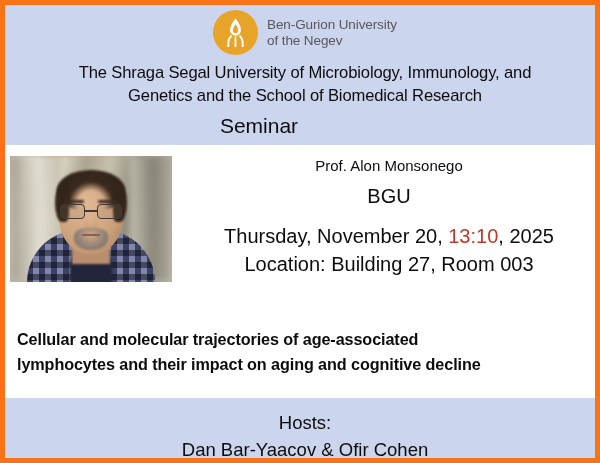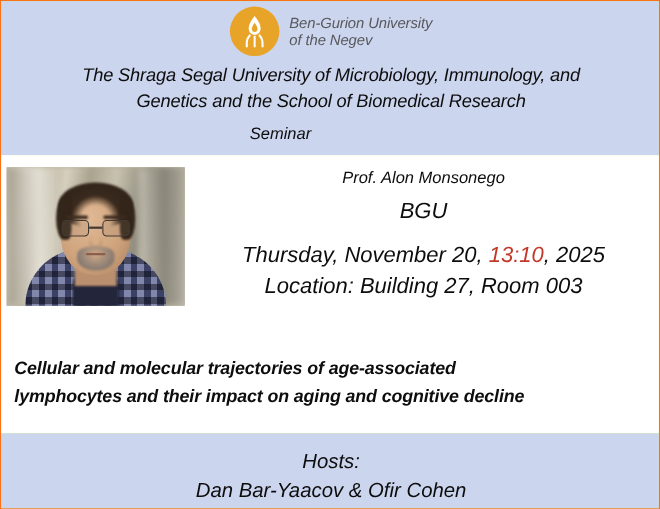--- a/index.html
+++ b/index.html
@@ -7,25 +7,24 @@
     padding: 0;
     background: #ffffff;
   }
   body {
     font-family: "Liberation Sans", sans-serif;
   }
   #poster {
     position: relative;
     width: 600px;
     height: 463px;
-    background: #bef264;
+    background: #86efac;
     box-sizing: border-box;
-    border: 1px solid #f97316;
+    border: 5px solid #f97316;
     overflow: hidden;
-    font-style: italic;
   }
 
   
   .header-band {
     position: absolute;
     left: 0;
     top: 0;
     width: 600px;
     height: 140px;
     background: #ccd5ee;
@@ -76,21 +75,21 @@
   }
   .dept span { display: block; }
 
   .seminar {
     position: absolute;
     left: 0;
     top: 108px;
     width: 508px;
     text-align: center;
     color: #0d0d0d;
-    font-size: 15px;
+    font-size: 21px;
     line-height: 26px;
   }
 
   
   .white-band {
     position: absolute;
     left: 0;
     top: 140px;
     width: 600px;
     height: 253px;

